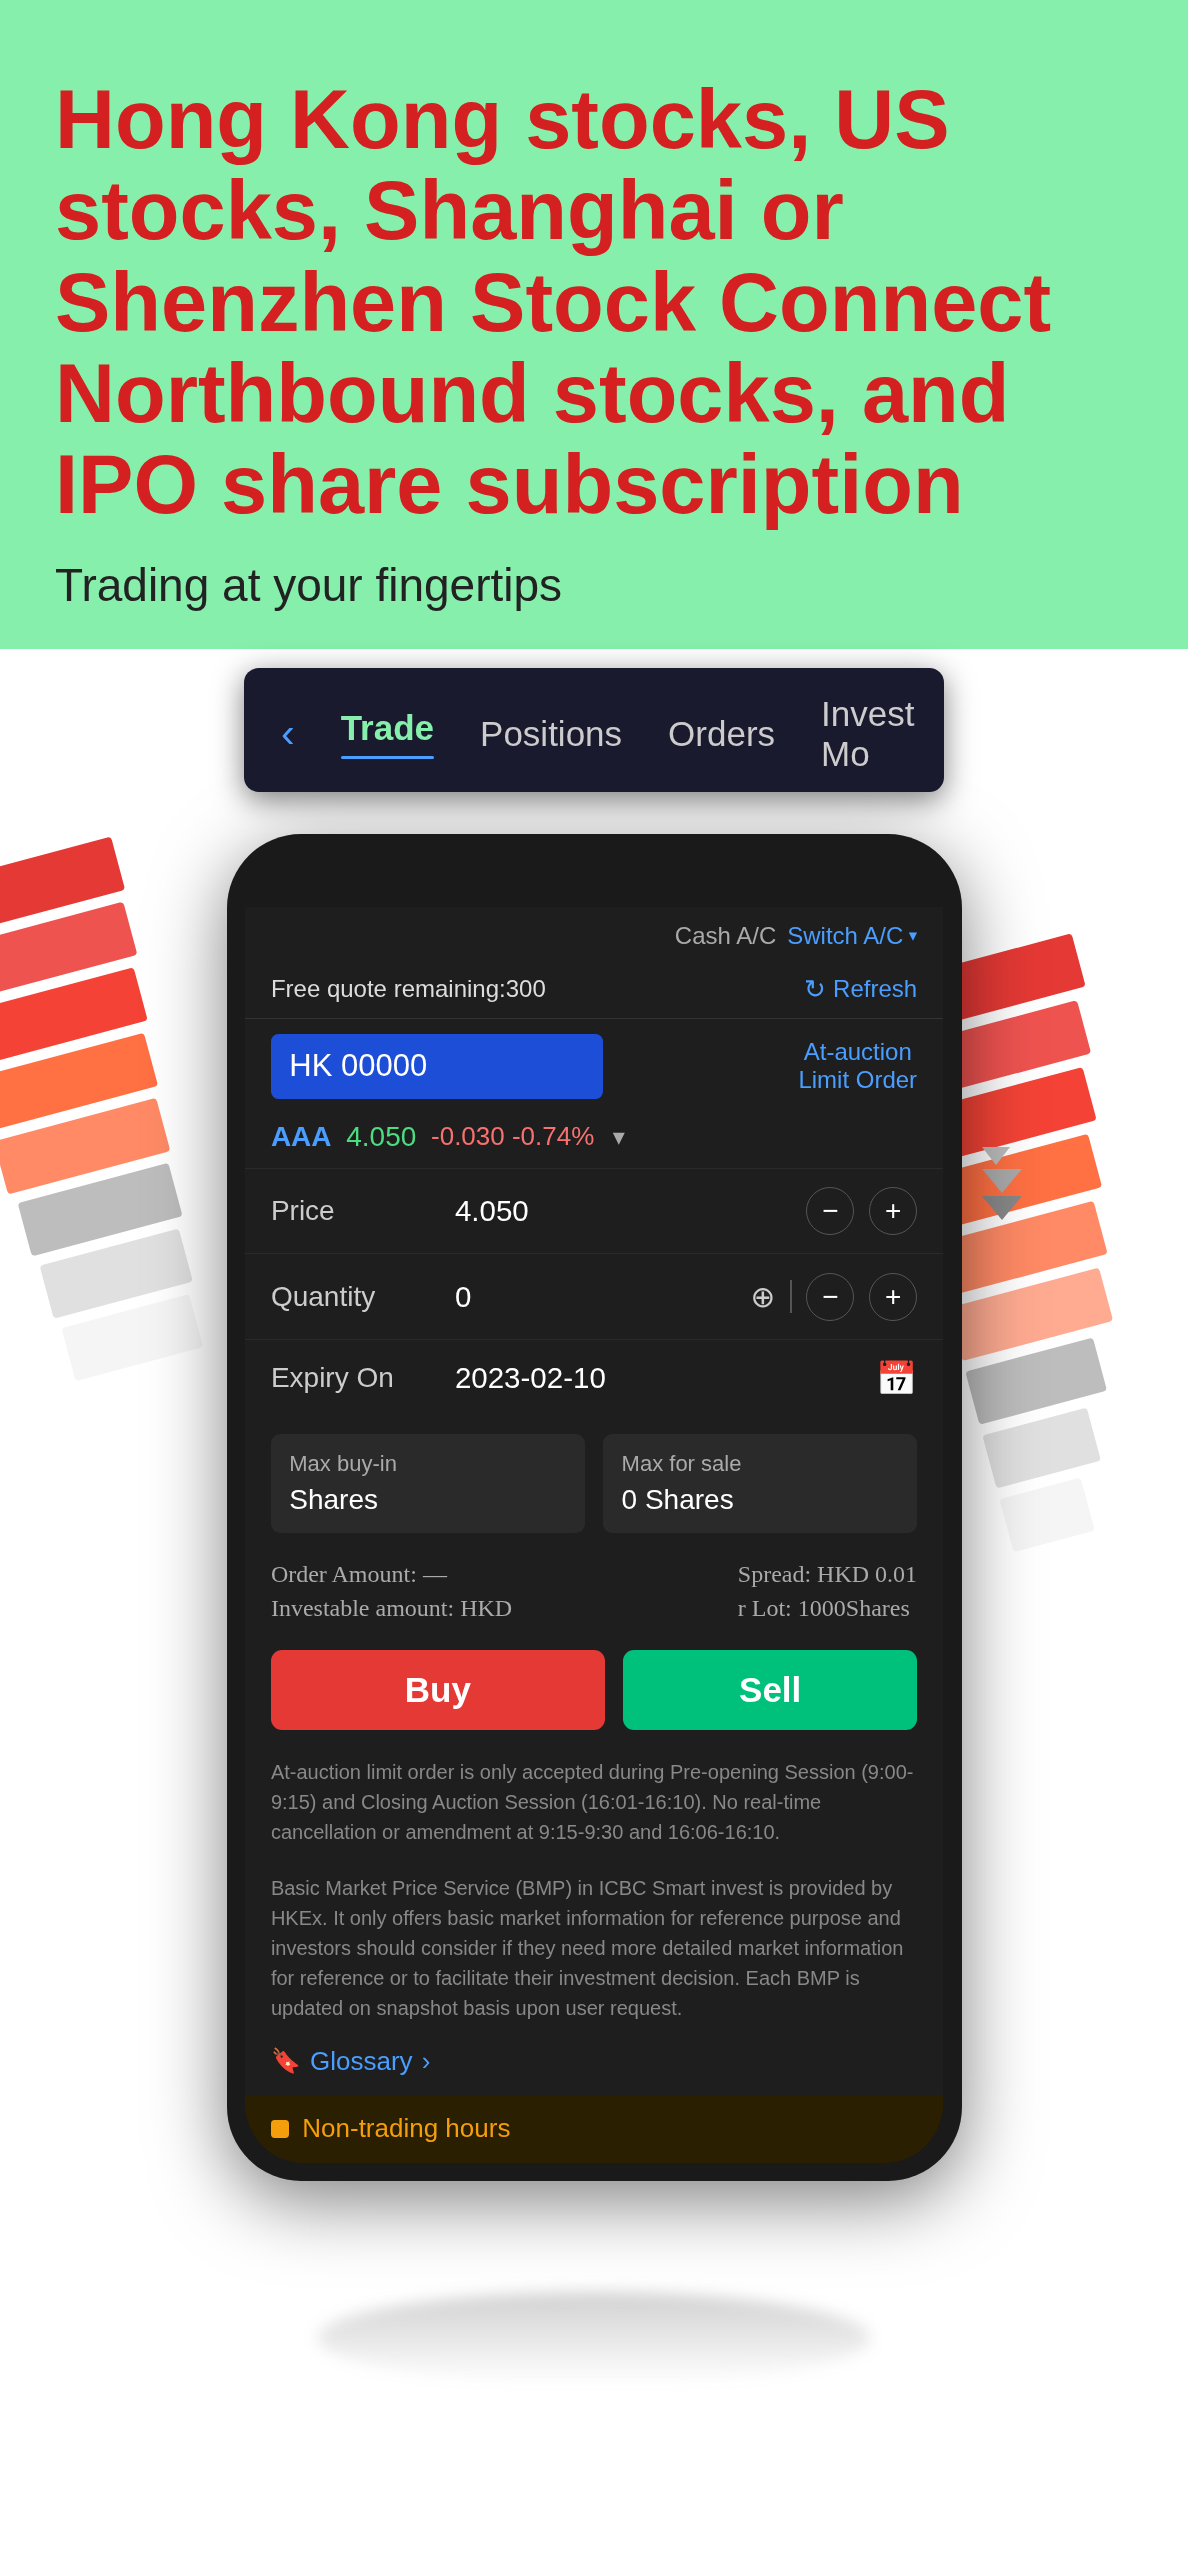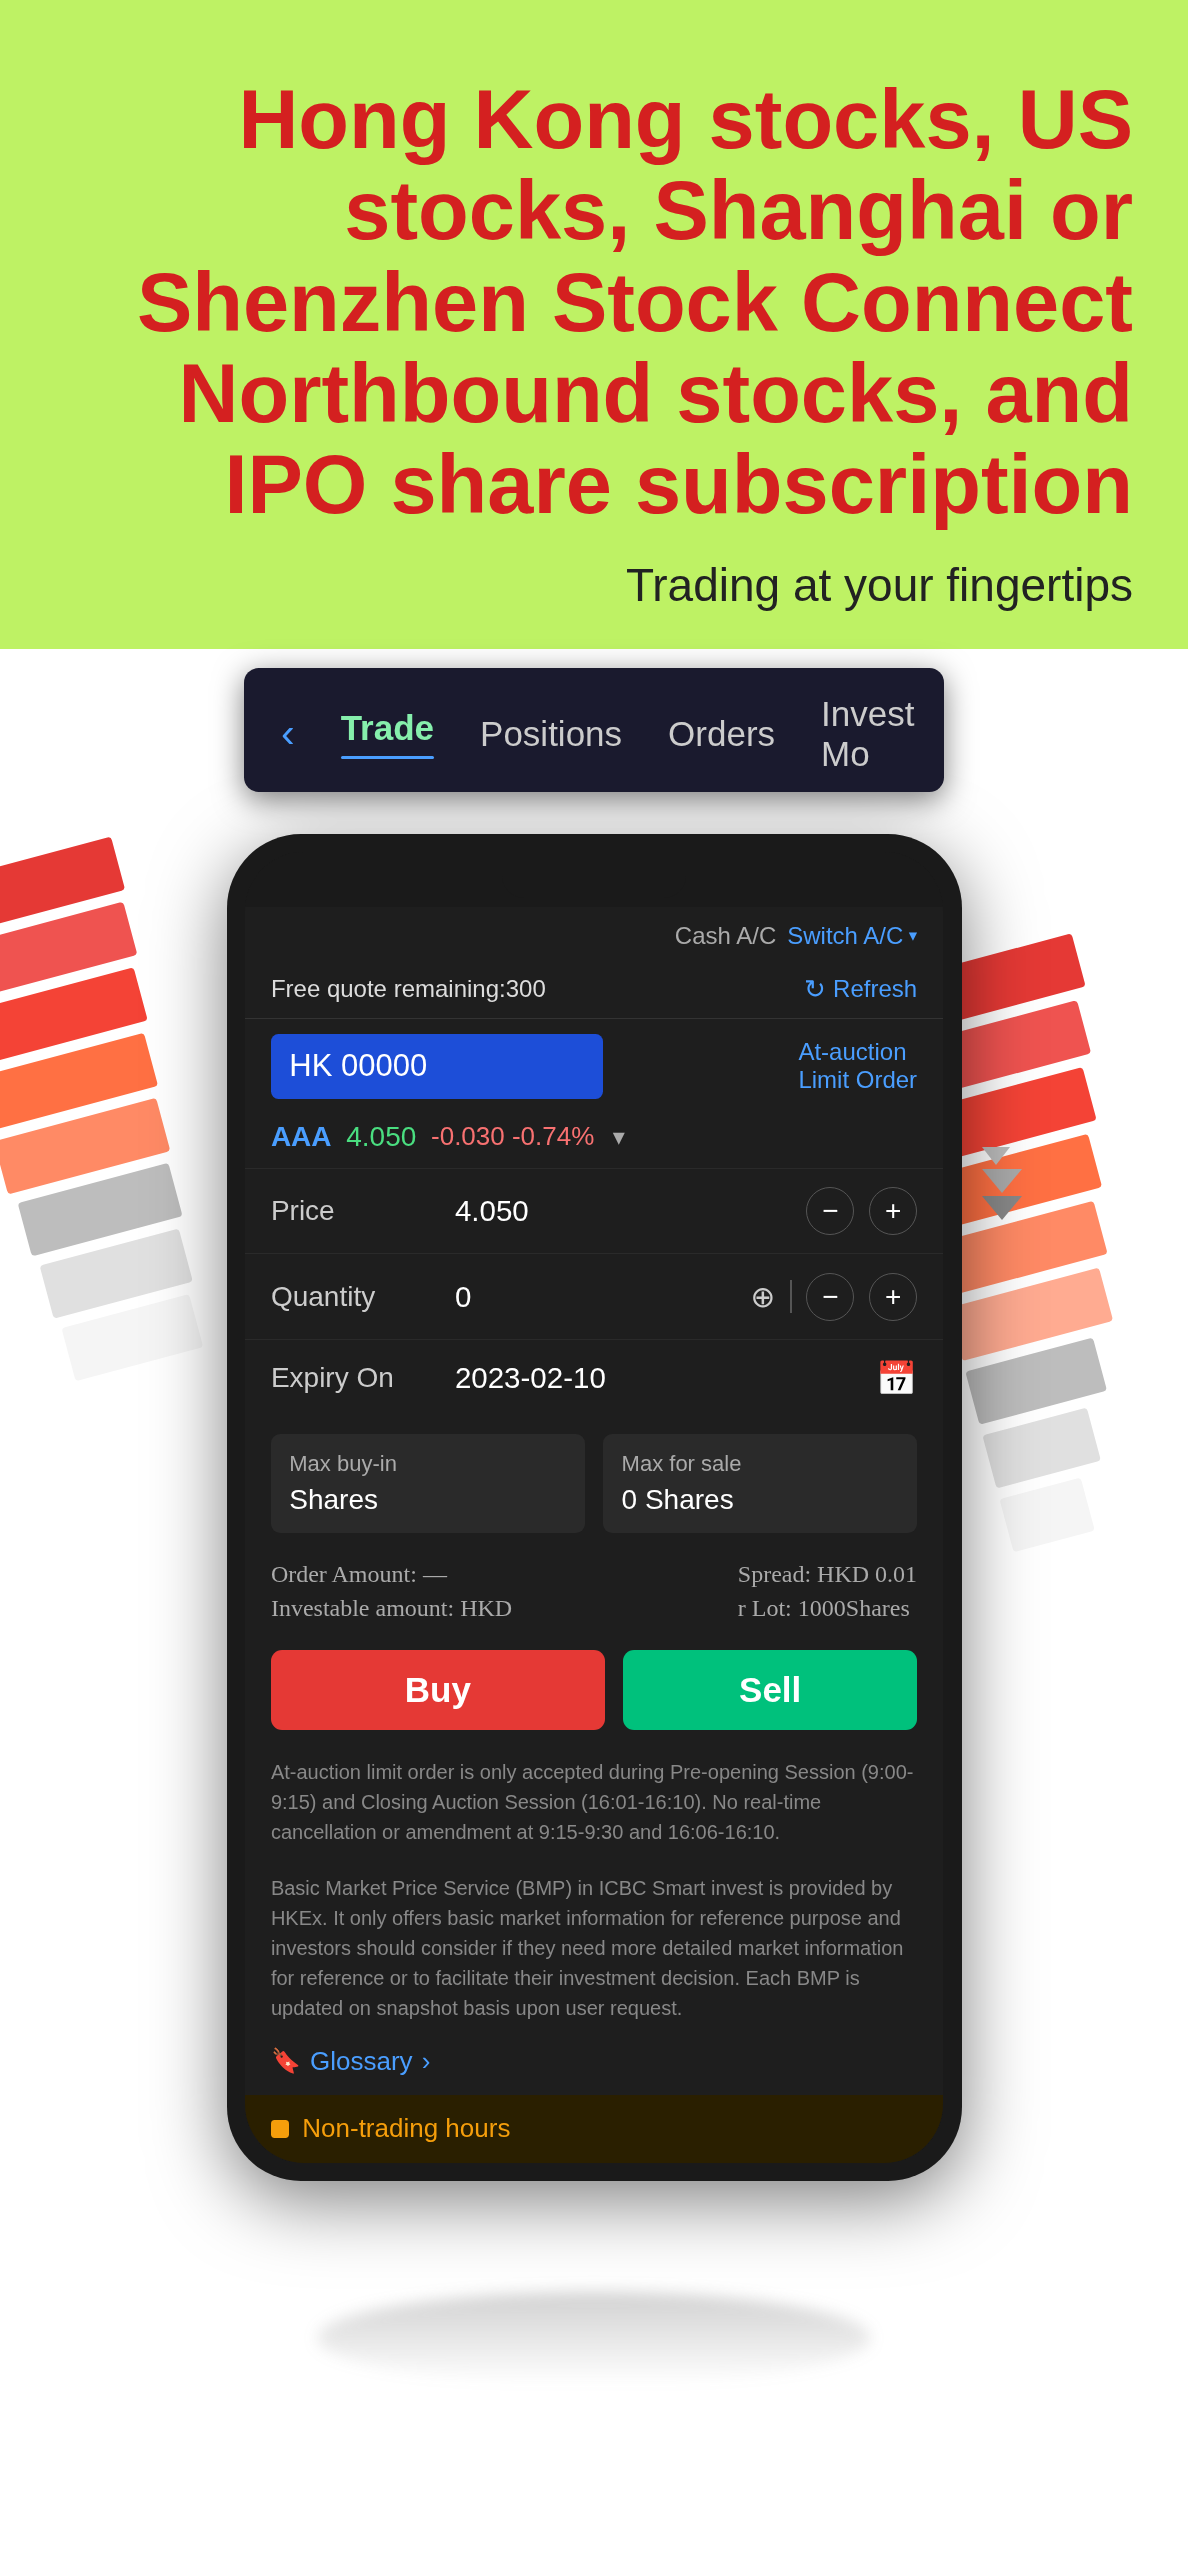--- a/index.html
+++ b/index.html
@@ -6,23 +6,23 @@
     body {
       width: 1188px;
       min-height: 2576px;
       background: #ffffff;
       font-family: -apple-system, BlinkMacSystemFont, 'Helvetica Neue', Arial, sans-serif;
       overflow-x: hidden;
     }
 
     
     .hero-section {
-      text-align: right;
+      text-align: left;
       padding: 74px 55px 37px;
-      background: #bef264;
+      background: #86efac;
     }
     .hero-title {
       font-size: 83px;
       font-weight: 900;
       color: #d42020;
       line-height: 1.1;
       margin-bottom: 28px;
     }
     .hero-subtitle {
       font-size: 46px;
@@ -231,21 +231,21 @@
     .stock-input {
       background: #1d4ed8;
       border: none;
       border-radius: 7.4px;
       color: #fff;
       font-size: 31px;
       padding: 14.7px 18.4px;
       width: 332px;
     }
     .order-type {
-      text-align: left;
+      text-align: center;
     }
     .order-type-line1 {
       font-size: 24px;
       color: #4a9eff;
     }
     .order-type-line2 {
       font-size: 24px;
       color: #4a9eff;
     }
 

